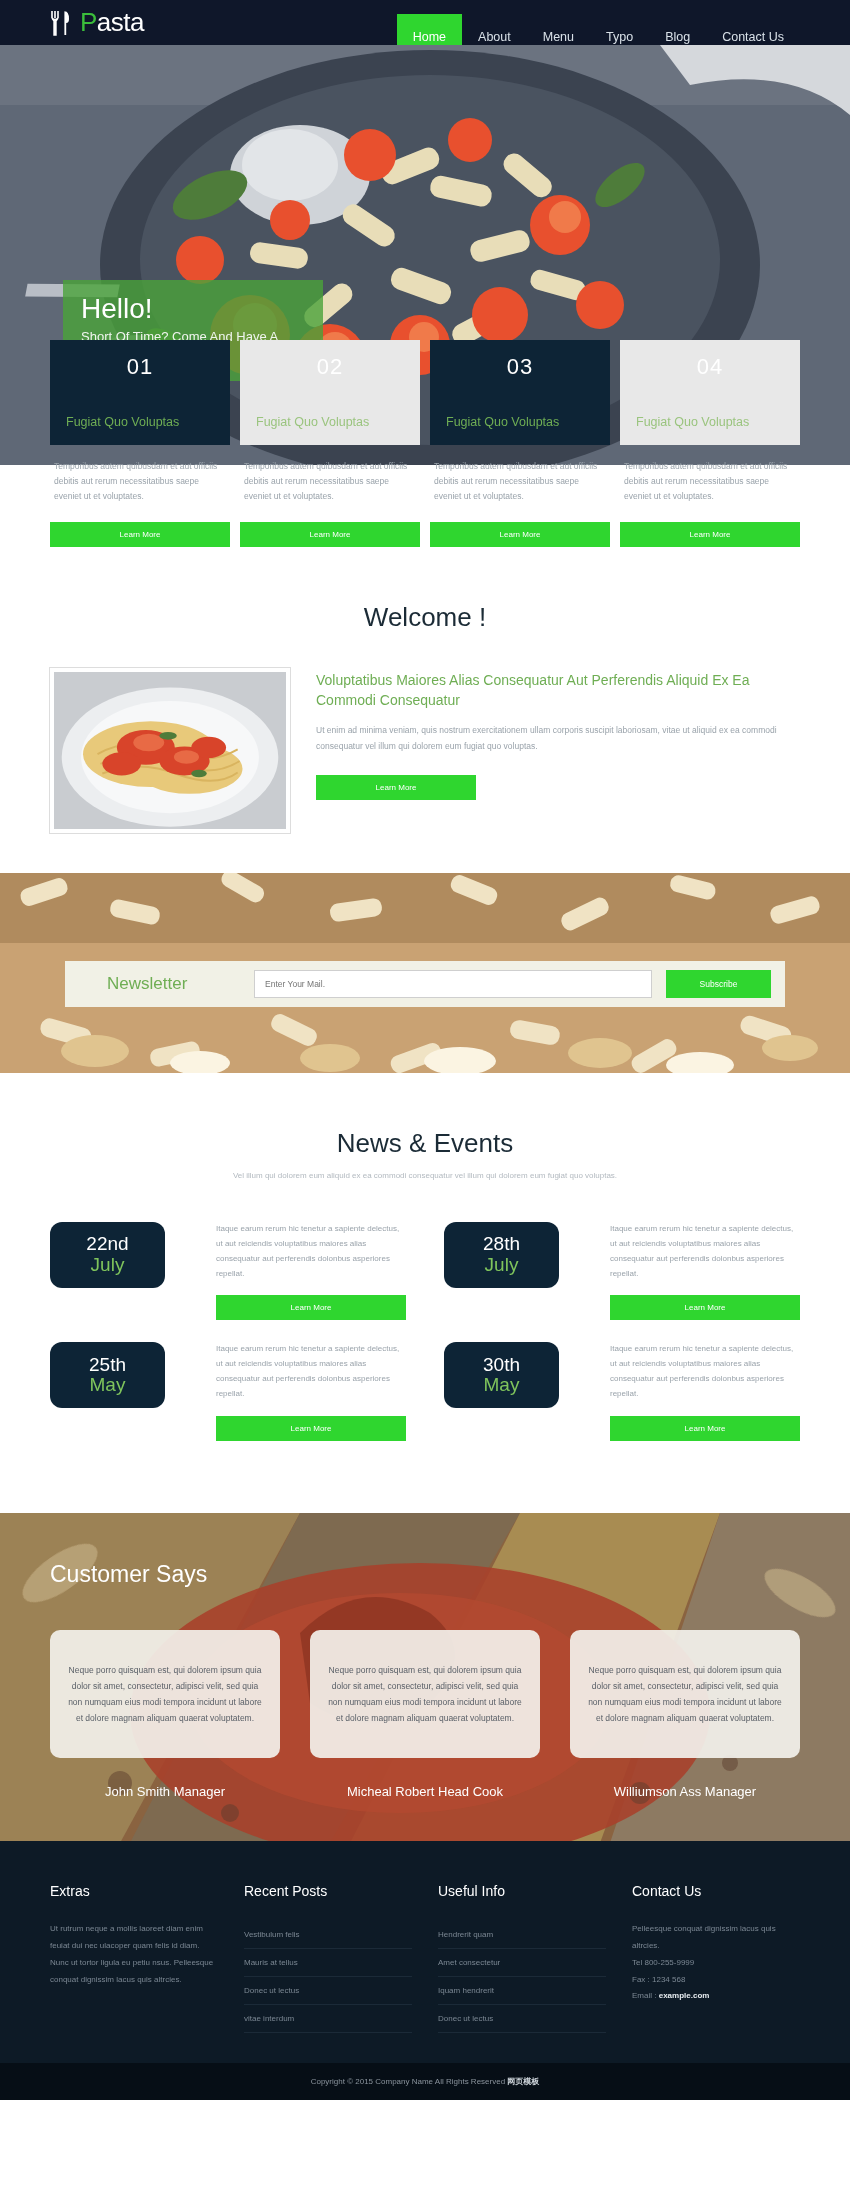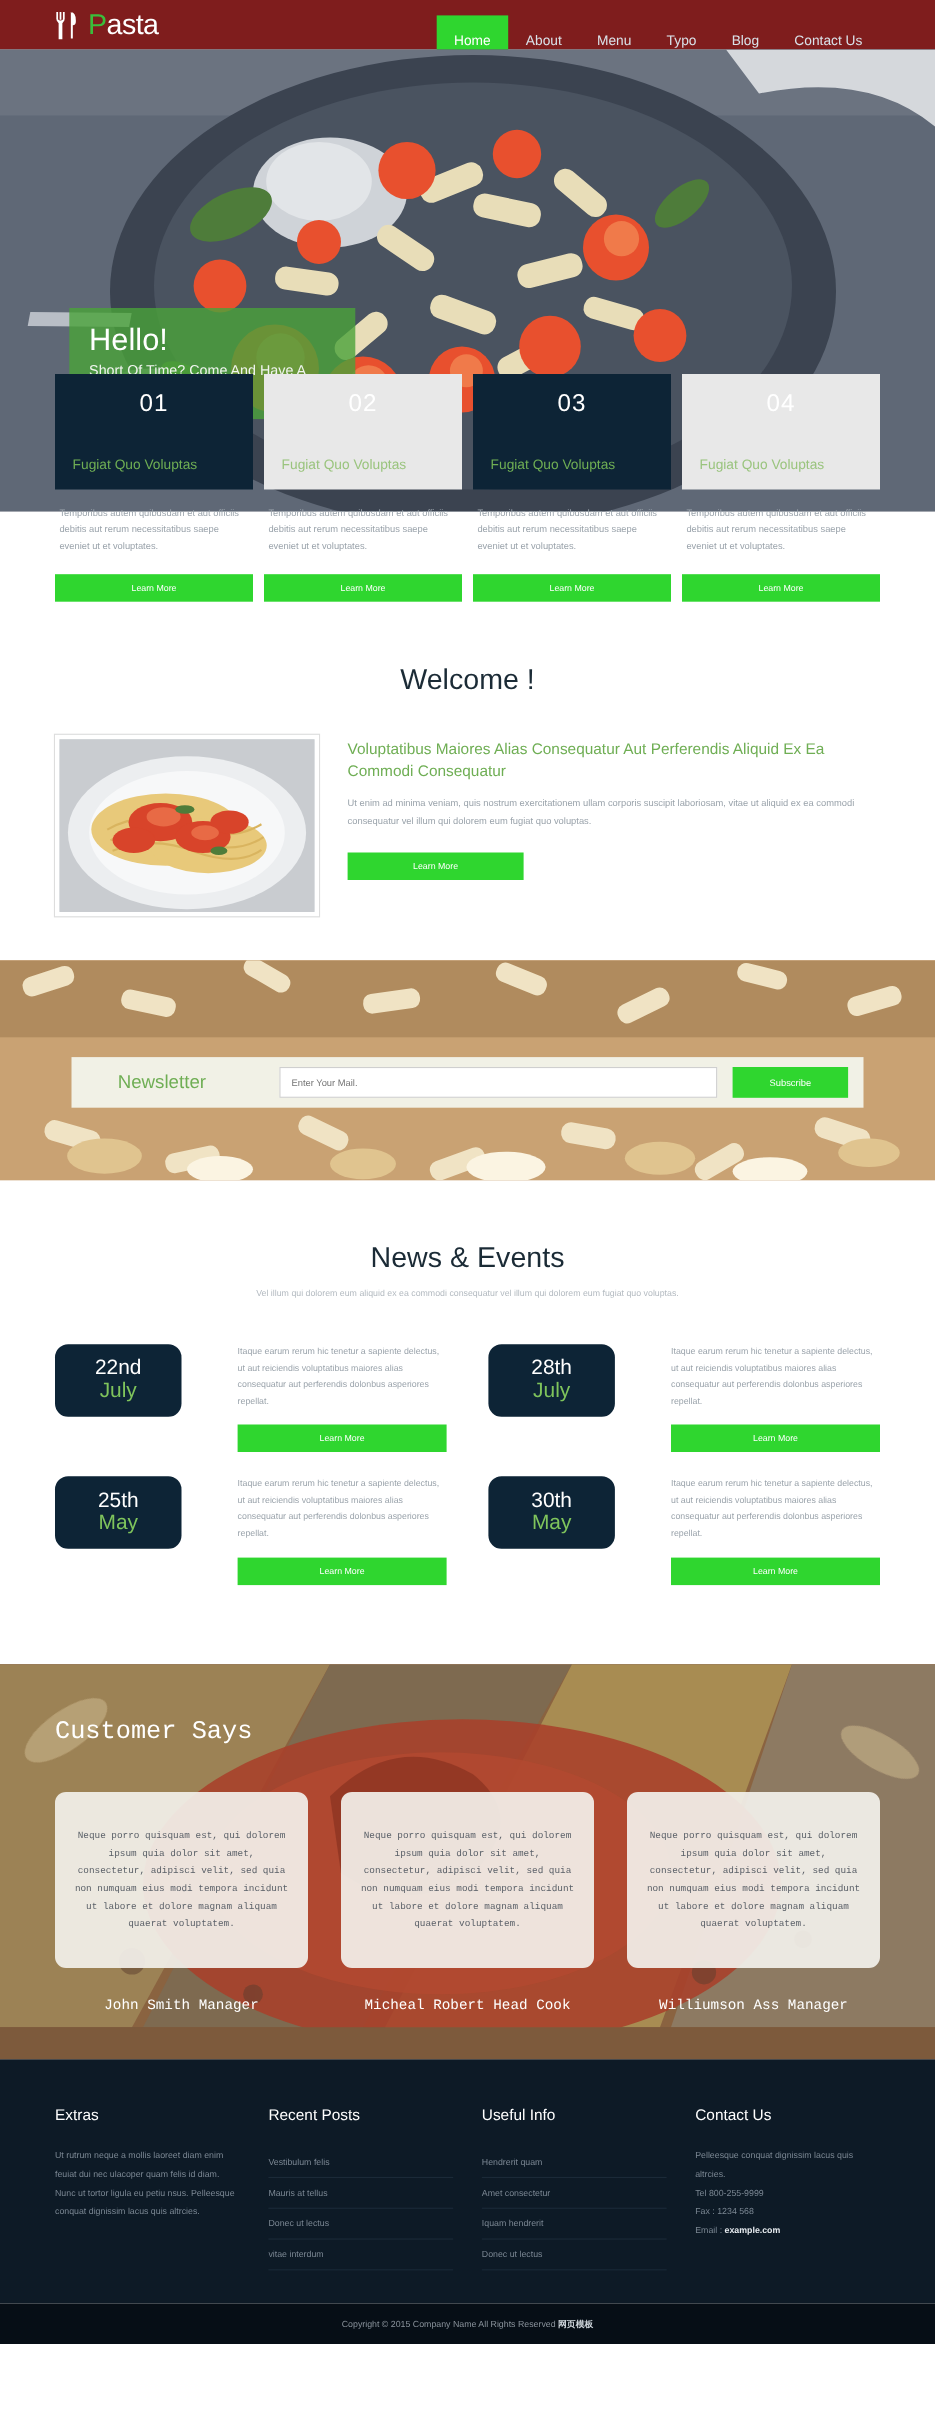--- a/index.html
+++ b/index.html
@@ -4,21 +4,21 @@
 <style>
   * { margin:0; padding:0; box-sizing:border-box; }
   body {
     width:850px; margin:0 auto; background:#fff;
     font-family:"Liberation Sans", sans-serif;
     -webkit-font-smoothing:antialiased;
   }
 
   
   .header {
-    background:#7f1d1d; height:45px; display:flex; align-items:center;
+    background:#0f172a; height:45px; display:flex; align-items:center;
     position:relative;
   }
   .logo { display:flex; align-items:center; margin-left:50px; gap:6px; }
   .logo-icons { display:flex; align-items:flex-end; gap:2px; }
   .logo-text { font-size:26px; letter-spacing:-0.5px; }
   .logo-text .p { color:#3bbd3b; }
   .logo-text .rest { color:#ffffff; }
   .nav { display:flex; margin-left:auto; height:45px; align-items:stretch; margin-right:50px;margin-top:28px; }
   .nav a {
     display:flex; align-items:center; padding:0 16px;
@@ -107,21 +107,21 @@
   .news-body p { color:#9aa3ab; font-size:8px; line-height:1.85; }
   .news-btn {
     display:block; margin-top:14px; background:#2fd62f; color:#fff; width:100%;
     text-align:center; font-size:8px; padding:8px 0; text-decoration:none;
     border:none; cursor:pointer; font-family:"Liberation Sans", sans-serif;
   }
 
   
   .testi { position:relative; overflow:hidden; padding:48px 50px 42px 50px; background:#7d5a3c; }
   .testi-art { position:absolute; inset:0; }
-  .testi-inner { position:relative; z-index:3;font-family:Liberation Mono, monospace; }
+  .testi-inner { position:relative; z-index:3; }
   .testi h2 { color:#fff; font-size:23px; font-weight:normal; margin-bottom:42px; }
   .testi-row { display:flex; gap:30px; }
   .testi-card {
     flex:1; background:rgba(243,241,236,0.92); border-radius:10px;
     padding:32px 16px; text-align:center;
   }
   .testi-card p { color:#5a6068; font-size:8.5px; line-height:1.9; }
   .testi-names { display:flex; gap:30px; margin-top:26px; }
   .testi-name { flex:1; text-align:center; color:#fff; font-size:13px; }
 

